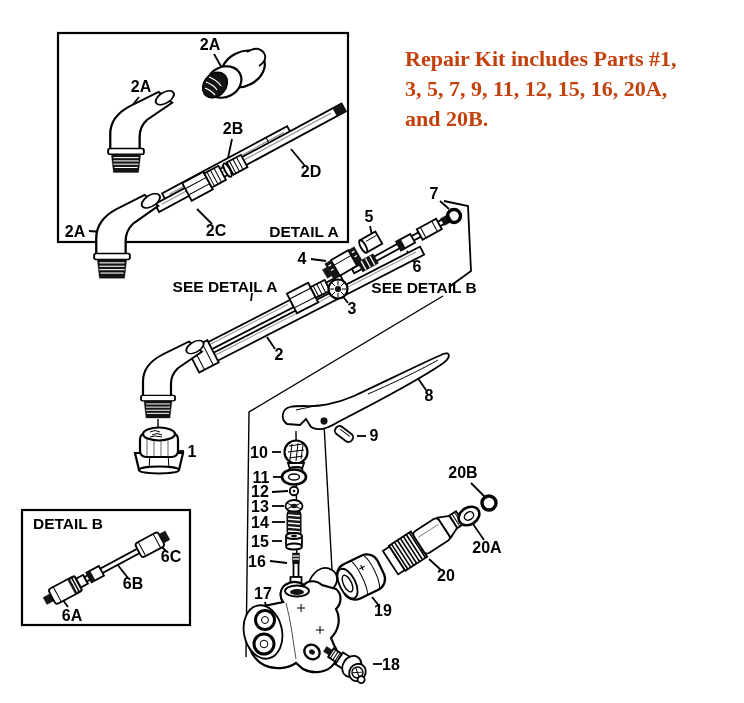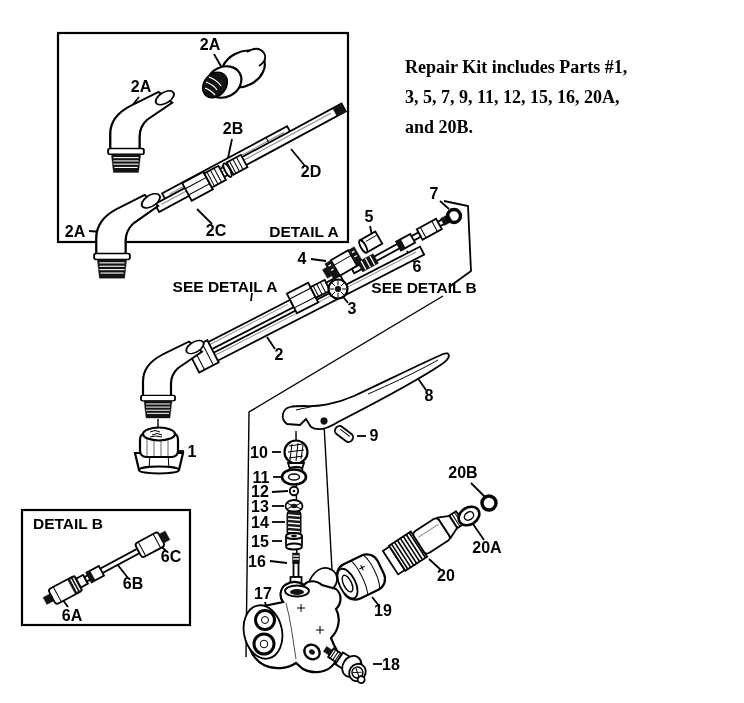--- a/index.html
+++ b/index.html
@@ -1,20 +1,20 @@
 <!DOCTYPE html>
 <html><head>
 <meta charset="utf-8">
 <style>
   html,body{margin:0;padding:0;background:#fff;}
   #stage{position:relative;width:744px;height:703px;background:#fff;overflow:hidden;
          font-family:"Liberation Sans",sans-serif;}
-  #repair-note{position:absolute;left:405px;top:52px;width:334px;
-    font-family:"Liberation Serif",serif;font-weight:bold;font-size:18px;line-height:30px;
-    color:#000000;white-space:pre-line;}
+  #repair-note{position:absolute;left:405px;top:44px;width:334px;
+    font-family:"Liberation Serif",serif;font-weight:bold;font-size:22px;line-height:30px;
+    color:#c2410c;white-space:pre-line;}
   svg{position:absolute;left:0;top:0;}
   .box{fill:none;stroke:#000;stroke-width:2.2;}
   .ln{stroke:#000;stroke-width:1.4;fill:none;}
   .ld{stroke:#000;stroke-width:1.8;fill:none;}
   .wt{fill:#fff;stroke:#000;stroke-width:1.8;}
   .wt2{fill:#fff;stroke:#000;stroke-width:2.2;}
   .dk{fill:#131313;stroke:#131313;stroke-width:0.4;}
   .thin{stroke:#000;stroke-width:1;fill:none;}
   .wl{stroke:#fff;stroke-width:1.3;fill:none;}
   text.pl{font:bold 16px "Liberation Sans",sans-serif;fill:#000;text-anchor:middle;}

